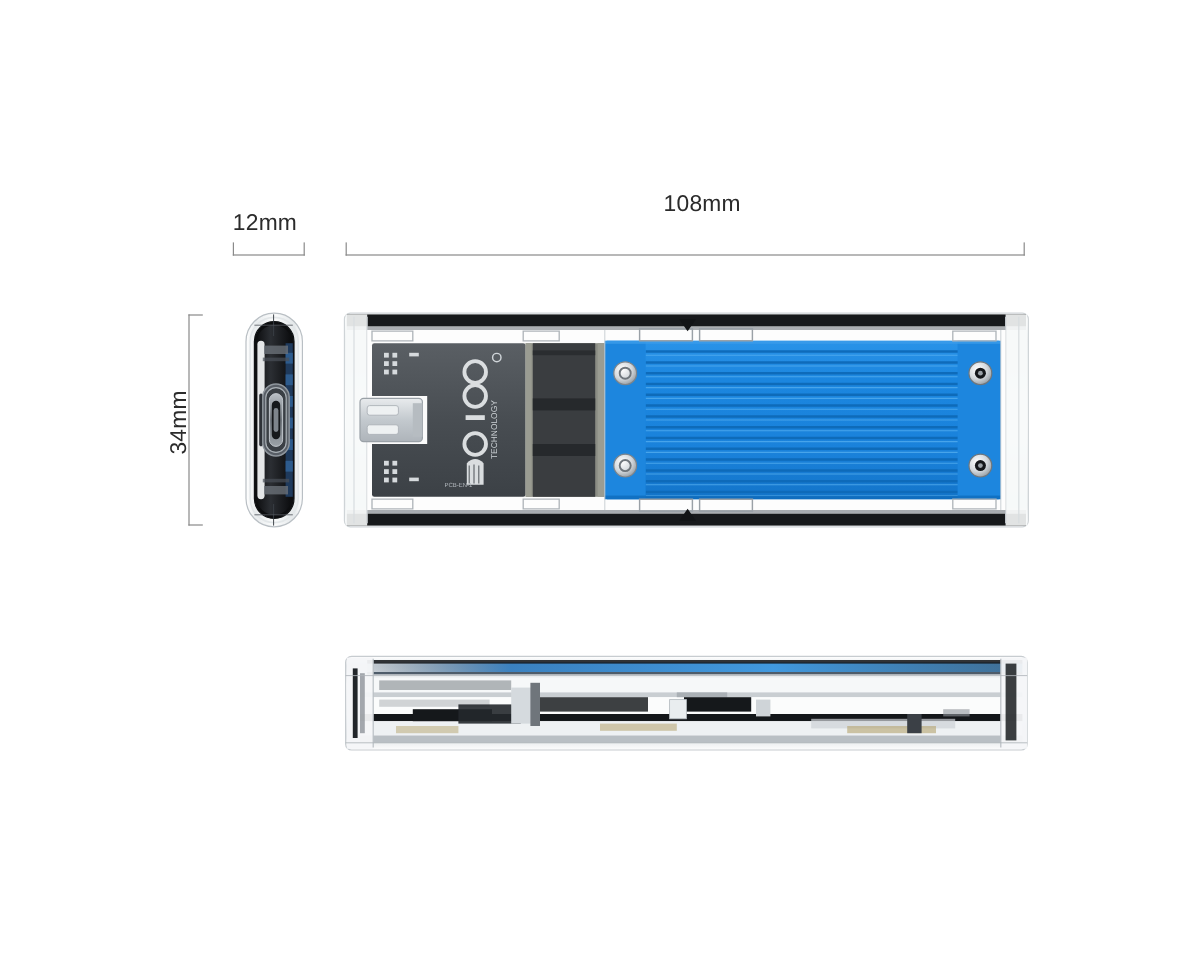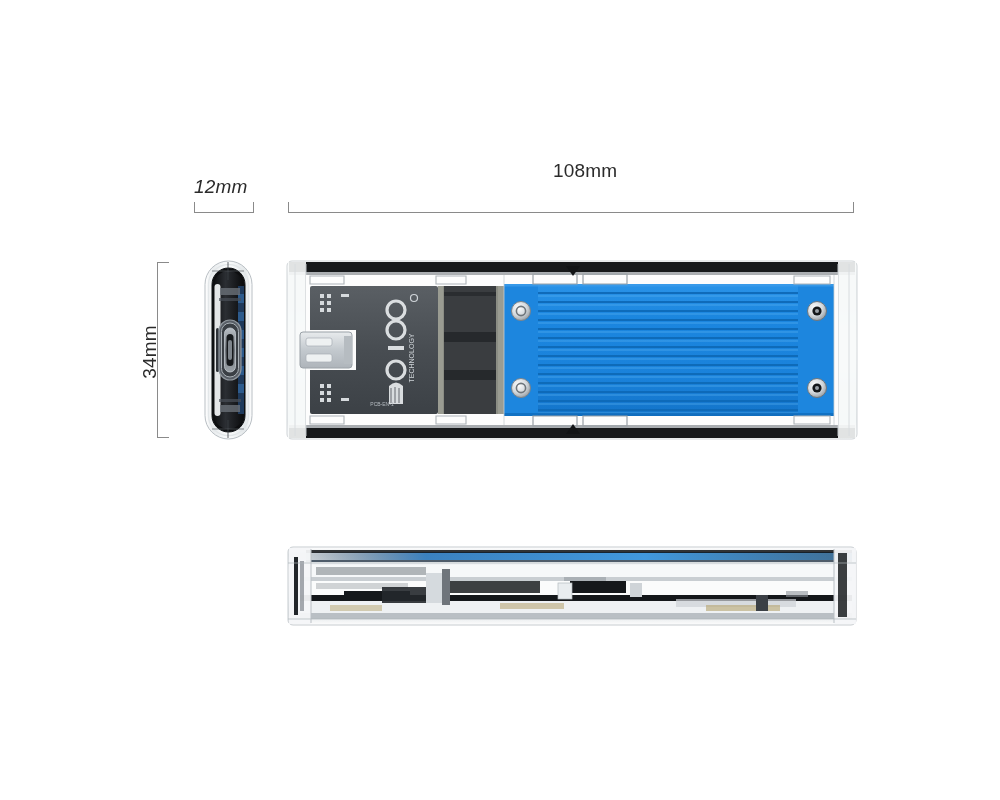--- a/index.html
+++ b/index.html
@@ -26,21 +26,21 @@
 
   .dim-label {
     position: absolute;
     color: #2b2b2b;
     font-size: 19px;
     font-family: "Liberation Sans", sans-serif;
     white-space: nowrap;
     letter-spacing: 0.2px;
   }
 
-  #label-width-12 { left: 194px; top: 176px; font-style: italic; }
+  #label-width-12 { left: 194px; top: 176px; }
   #label-length-108 { left: 553px; top: 160px; }
   #label-height-34 {
     left: 119px;
     top: 341px;
     width: 62px;
     text-align: center;
     transform: rotate(-90deg);
     transform-origin: 50% 50%;
   }
 

